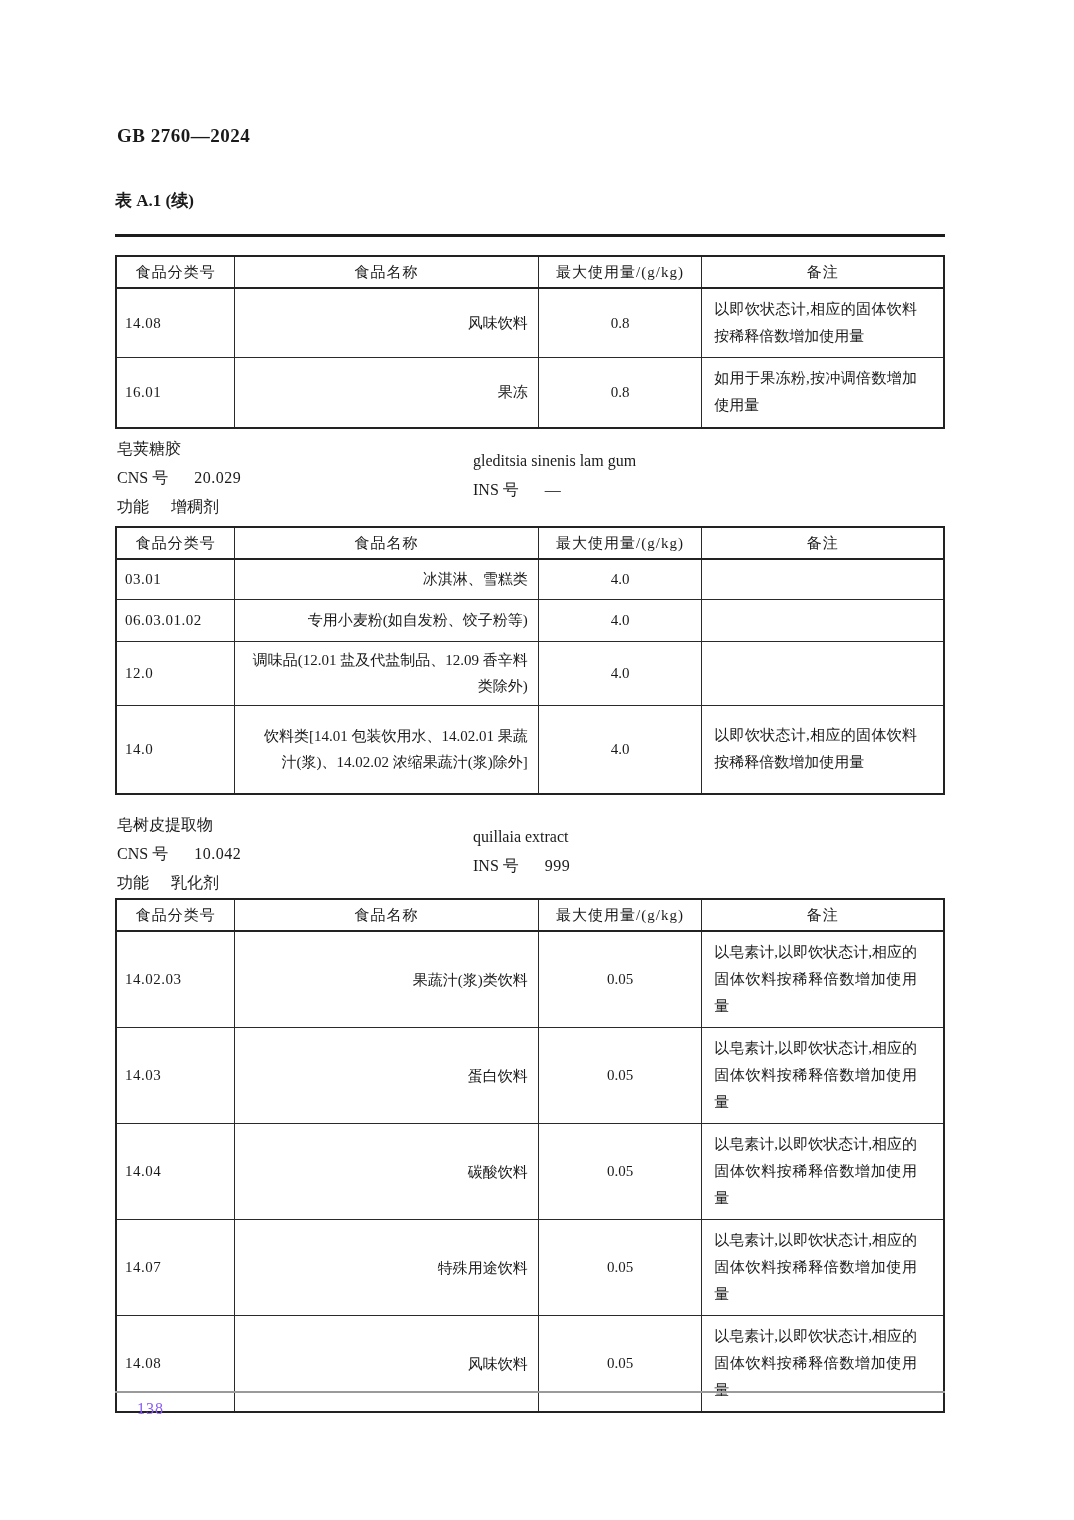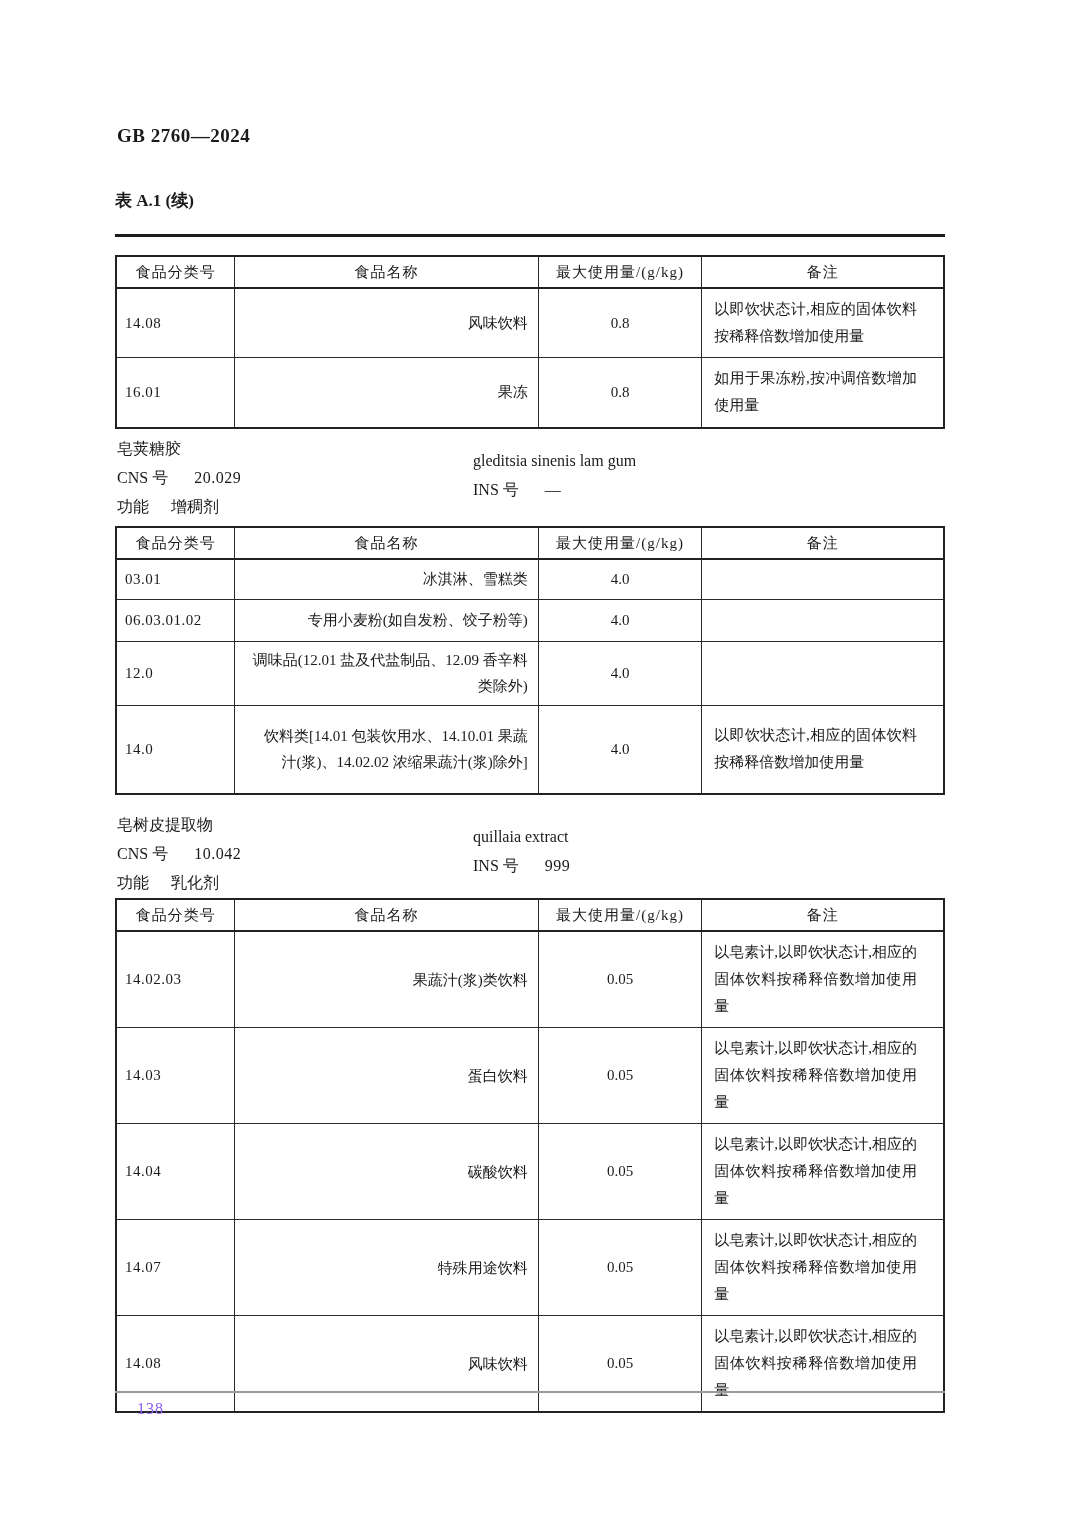--- a/index.html
+++ b/index.html
@@ -183,21 +183,21 @@
         <td class="note"></td>
       </tr>
       <tr class="h64">
         <td class="code">12.0</td>
         <td class="name">调味品(12.01 盐及代盐制品、12.09 香辛料类除外)</td>
         <td class="max">4.0</td>
         <td class="note"></td>
       </tr>
       <tr class="h89">
         <td class="code">14.0</td>
-        <td class="name">饮料类[14.01 包装饮用水、14.10.01 果蔬汁(浆)、14.02.02 浓缩果蔬汁(浆)除外]</td>
+        <td class="name">饮料类[14.01 包装饮用水、14.02.01 果蔬汁(浆)、14.02.02 浓缩果蔬汁(浆)除外]</td>
         <td class="max">4.0</td>
         <td class="note">以即饮状态计,相应的固体饮料按稀释倍数增加使用量</td>
       </tr>
     </tbody>
   </table>
 
   <div class="additive add2">
     <div class="a-line">
       <span class="a-zh">皂树皮提取物</span>
       <span class="a-en a-en-col">quillaia extract</span>

